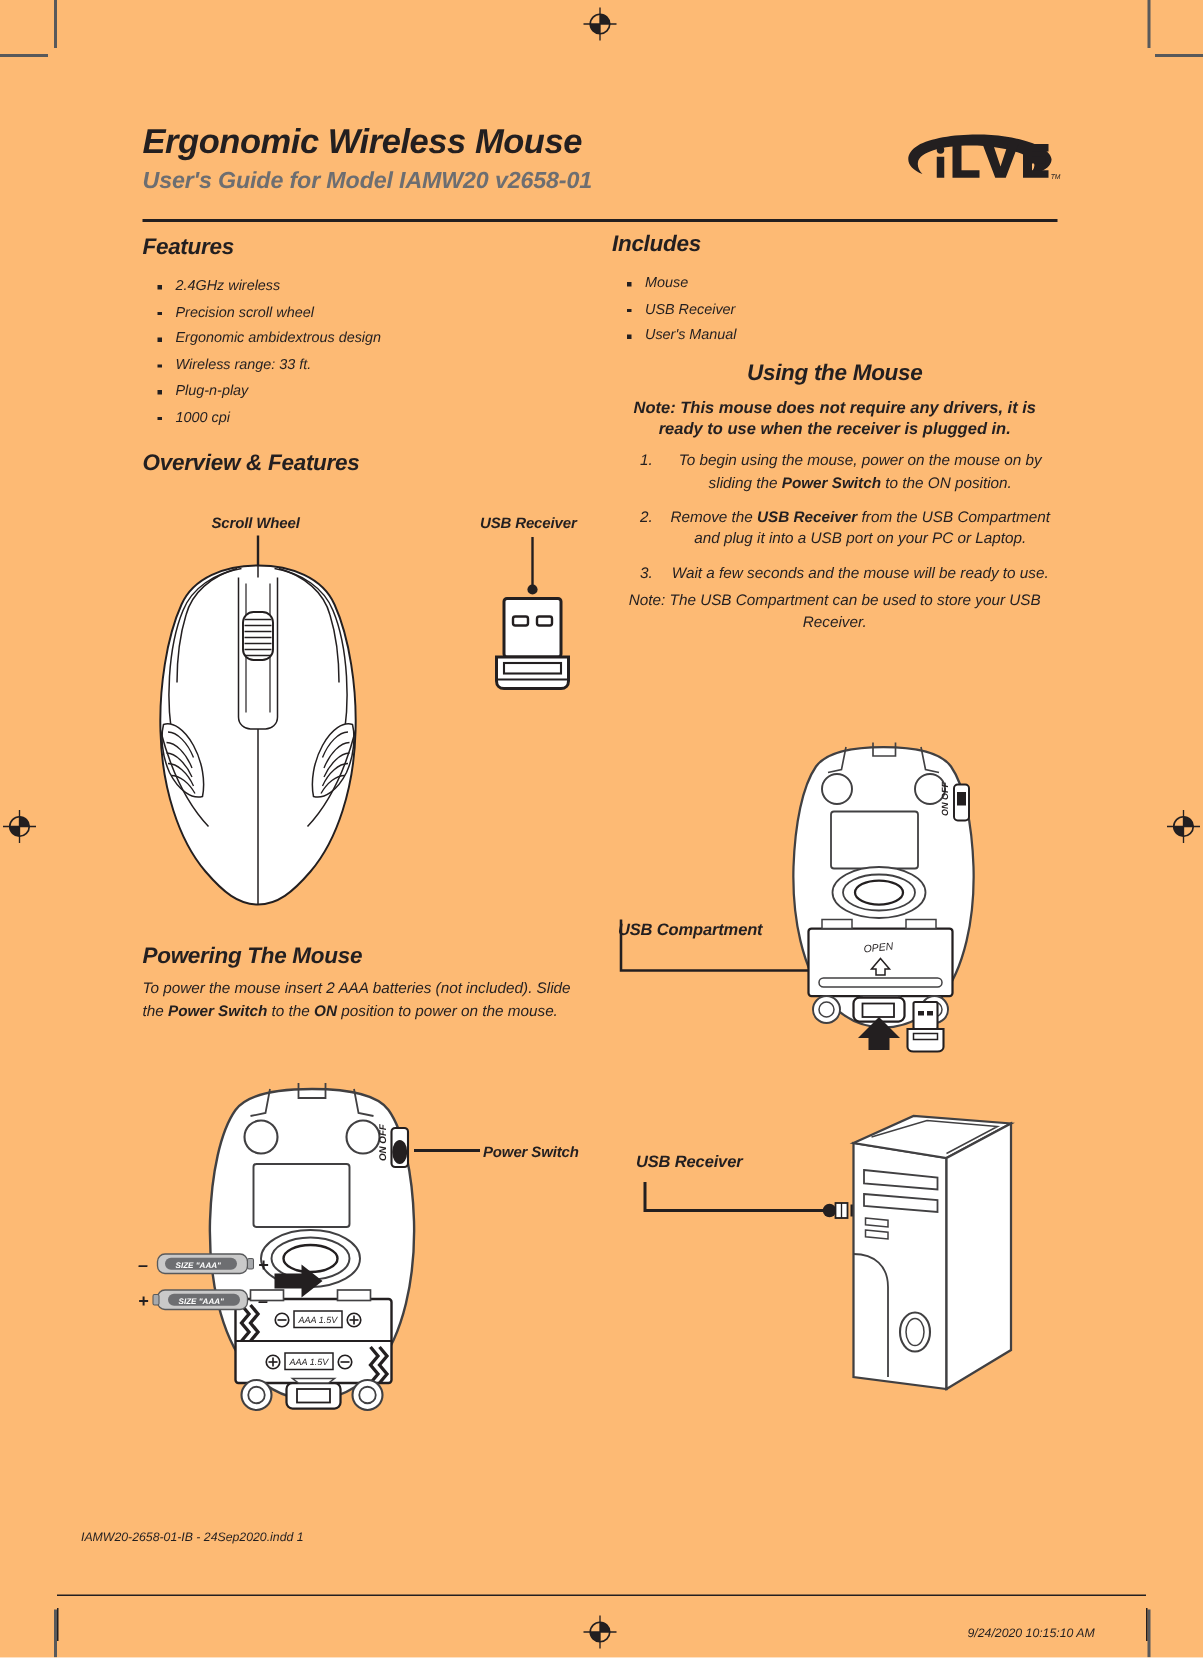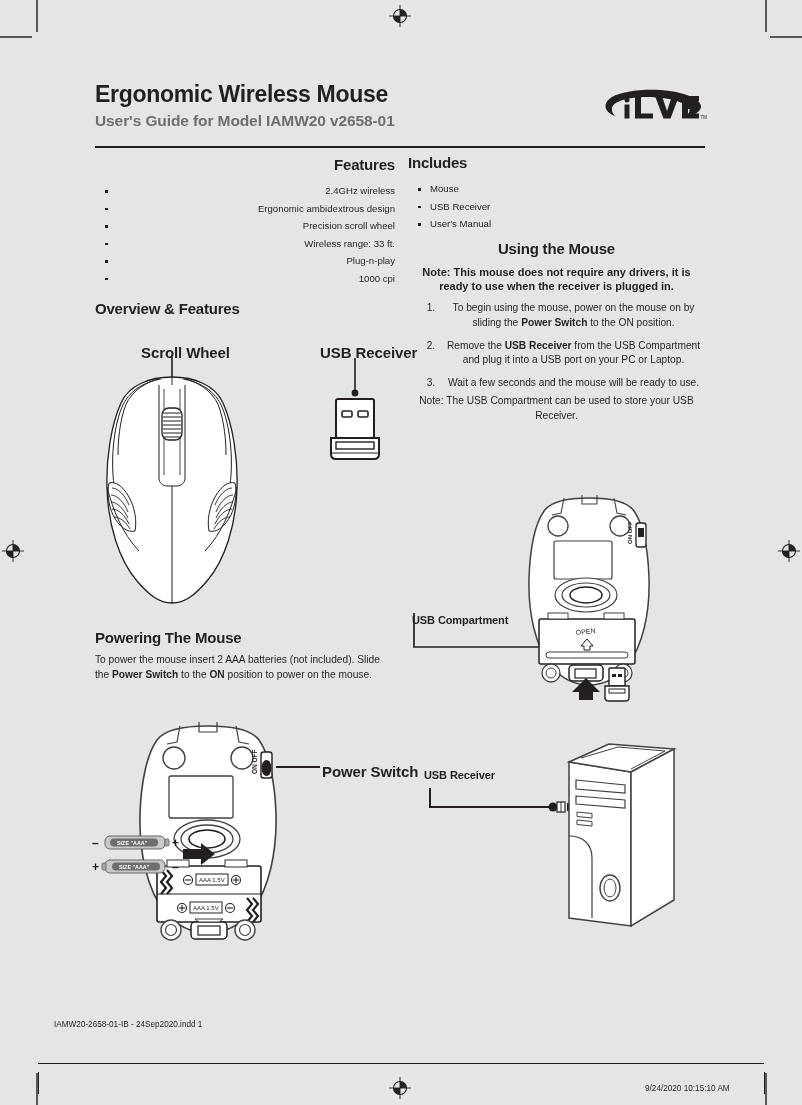--- a/index.html
+++ b/index.html
@@ -8,22 +8,23 @@
     background: #ffffff;
   }
   body {
     font-family: "Liberation Sans", sans-serif;
     color: #231f20;
   }
   #page {
     position: relative;
     width: 802px;
     height: 1105px;
-    background: #e5e5e5;
+    background: #fdba74;
     overflow: hidden;
+    font-style: italic;
   }
 
   
   .crop {
     position: absolute;
     background: #58595b;
   }
   .reg {
     position: absolute;
     width: 22px;
@@ -131,21 +132,21 @@
     font-size: 10.2px;
     line-height: 14.6px;
   }
   ol.steps li {
     margin-bottom: 8px;
     padding-left: 4px;
   }
 
   .callout {
     position: absolute;
-    font-size: 15px;
+    font-size: 10px;
     font-weight: bold;
     color: #231f20;
     white-space: nowrap;
     letter-spacing: -0.1px;
   }
   .callout.big {
     font-size: 11px;
   }
 
   
@@ -224,26 +225,26 @@
       <circle cx="60" cy="28" r="5" fill="#231f20"></circle>
       <rect x="55" y="37" width="10" height="28" fill="#231f20"></rect>
       <path d="M76 20 L88 20 L88 55 L112 55 L112 65 L76 65 Z" fill="#231f20"></path>
       <path d="M116 20 L130 20 L140 50 L150 20 L164 20 L147 65 L133 65 Z" fill="#231f20"></path>
       <path d="M170 20 L204 20 L204 30 L182 30 L182 37 L200 37 L200 46 L182 46 L182 55 L204 55 L204 65 L170 65 Z" fill="#231f20"></path>
       <text x="207" y="66" font-family="Liberation Sans, sans-serif" font-size="9" fill="#231f20">TM</text>
     </svg>
   </div>
   <div id="rule"></div>
 
-  <div class="col-left" style="top:156px;text-align:right;">
+  <div class="col-left" style="top:156px;">
     <h2 class="sec">Features</h2>
     <ul class="bullets" id="features-list">
         <li>2.4GHz wireless</li>
+        <li>Precision scroll wheel</li>
         <li>Ergonomic ambidextrous design</li>
-        <li>Precision scroll wheel</li>
         <li>Wireless range: 33 ft.</li>
         <li>Plug-n-play</li>
         <li>1000 cpi</li>
       </ul>
   </div>
 
   <div class="col-left" style="top:300px;">
     <h2 class="sec">Overview &amp; Features</h2>
   </div>
 

